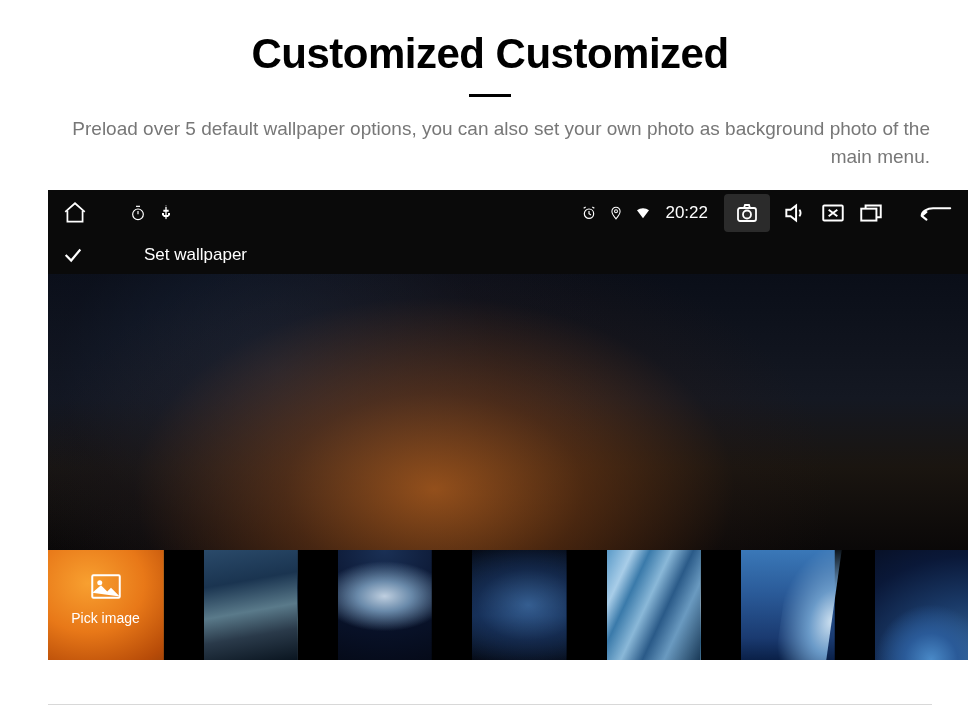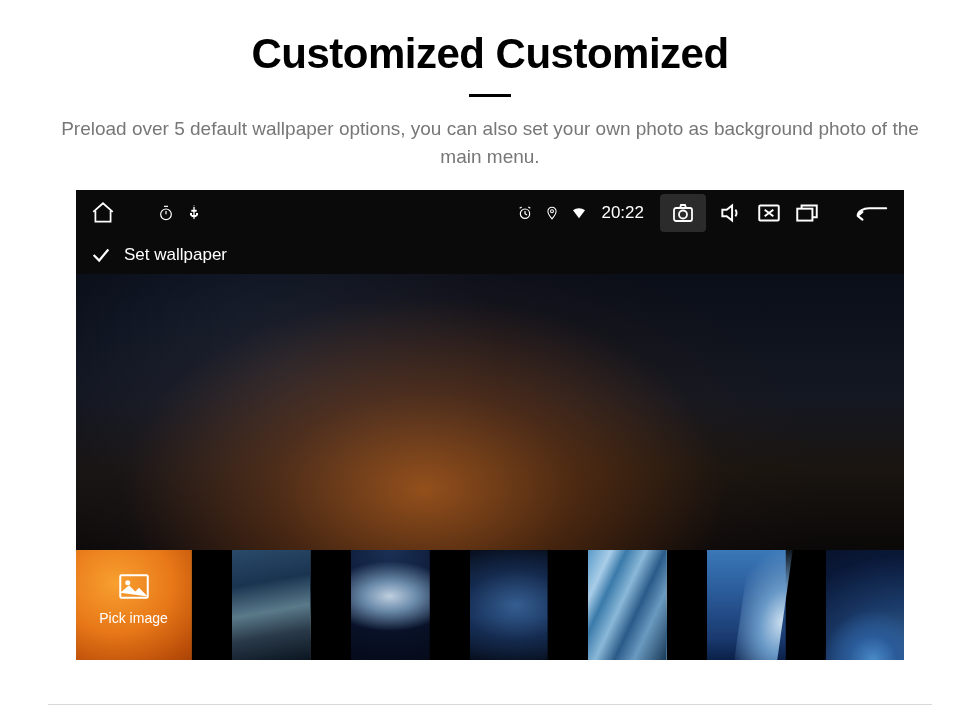--- a/index.html
+++ b/index.html
@@ -24,28 +24,28 @@
     }
     .title-underline {
       width: 42px;
       height: 3px;
       background: #000;
       margin: 16px auto 18px;
     }
     .subtitle {
       font-size: 19px;
       color: #777;
-      text-align: center;
+      text-align: right;
       line-height: 1.45;
       margin: 0 auto 20px;
       max-width: 880px;
       font-weight: 400;
     }
     .device {
-      width: 828px;
+      width: 920px;
       height: 470px;
       margin: 0 auto;
       background: #000;
       position: relative;
       overflow: hidden;
     }
     .statusbar {
       height: 46px;
       background: #0a0a0a;
       display: flex;
@@ -82,21 +82,21 @@
     .subheader {
       height: 38px;
       background: #0a0a0a;
       display: flex;
       align-items: center;
       padding-left: 14px;
       gap: 12px;
       color: #fff;
     }
     .check-icon { width: 22px; height: 22px; display:flex; align-items:center; }
-    .subheader-text { font-size: 17px; color: #fff; }
+    .subheader-text { font-size: 17px; color: #fff; margin-left: 48px; }
     .wallpaper-preview {
       height: 276px;
       width: 100%;
       background:
         radial-gradient(ellipse 500px 320px at 42% 78%, rgba(190,100,30,0.75) 0%, rgba(120,60,20,0.55) 30%, rgba(40,25,20,0.2) 60%, rgba(10,12,20,0) 80%),
         radial-gradient(ellipse 400px 300px at 25% 35%, rgba(30,45,70,0.6) 0%, rgba(15,20,35,0.3) 55%, rgba(5,8,15,0) 85%),
         linear-gradient(180deg, #0a0e18 0%, #141822 45%, #1a1510 70%, #0a0808 100%);
     }
     .thumbs {
       height: 110px;

